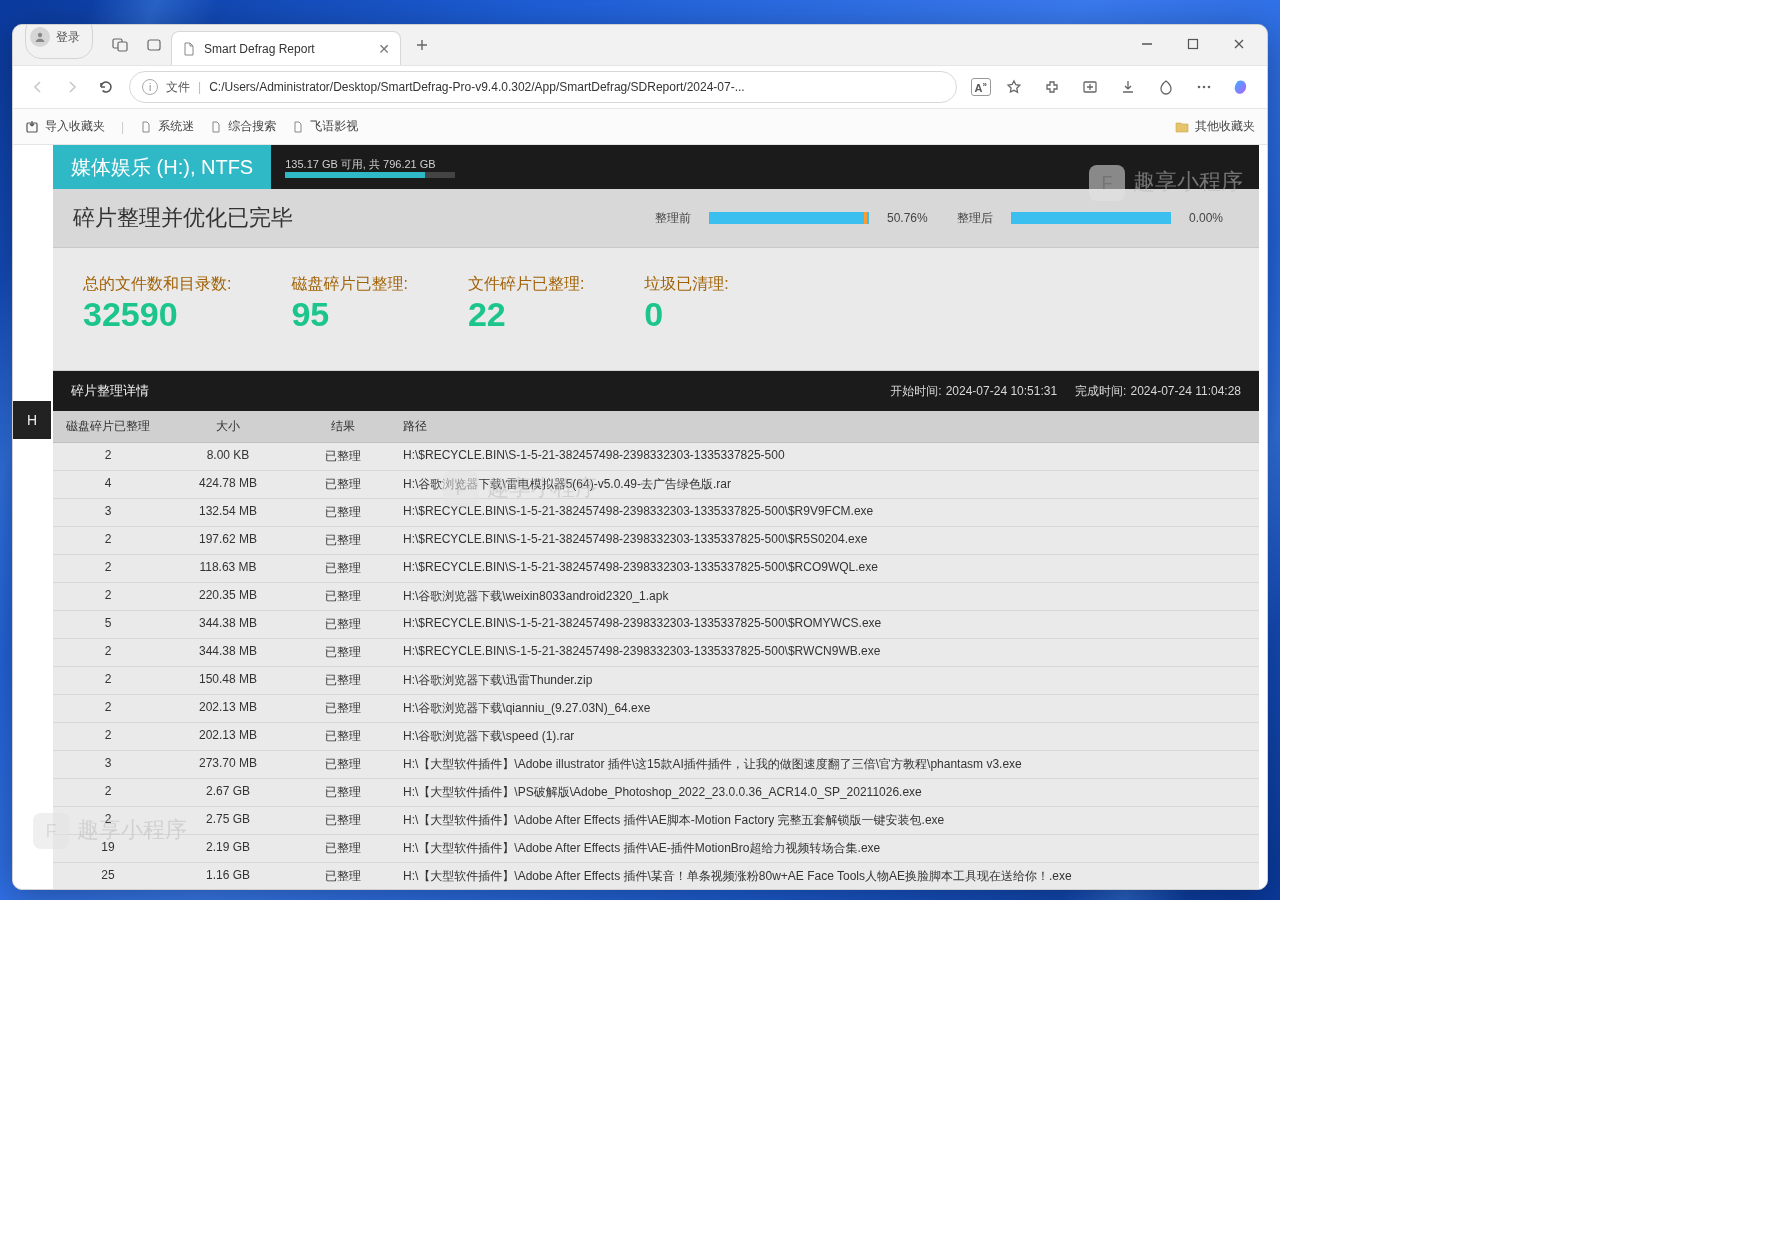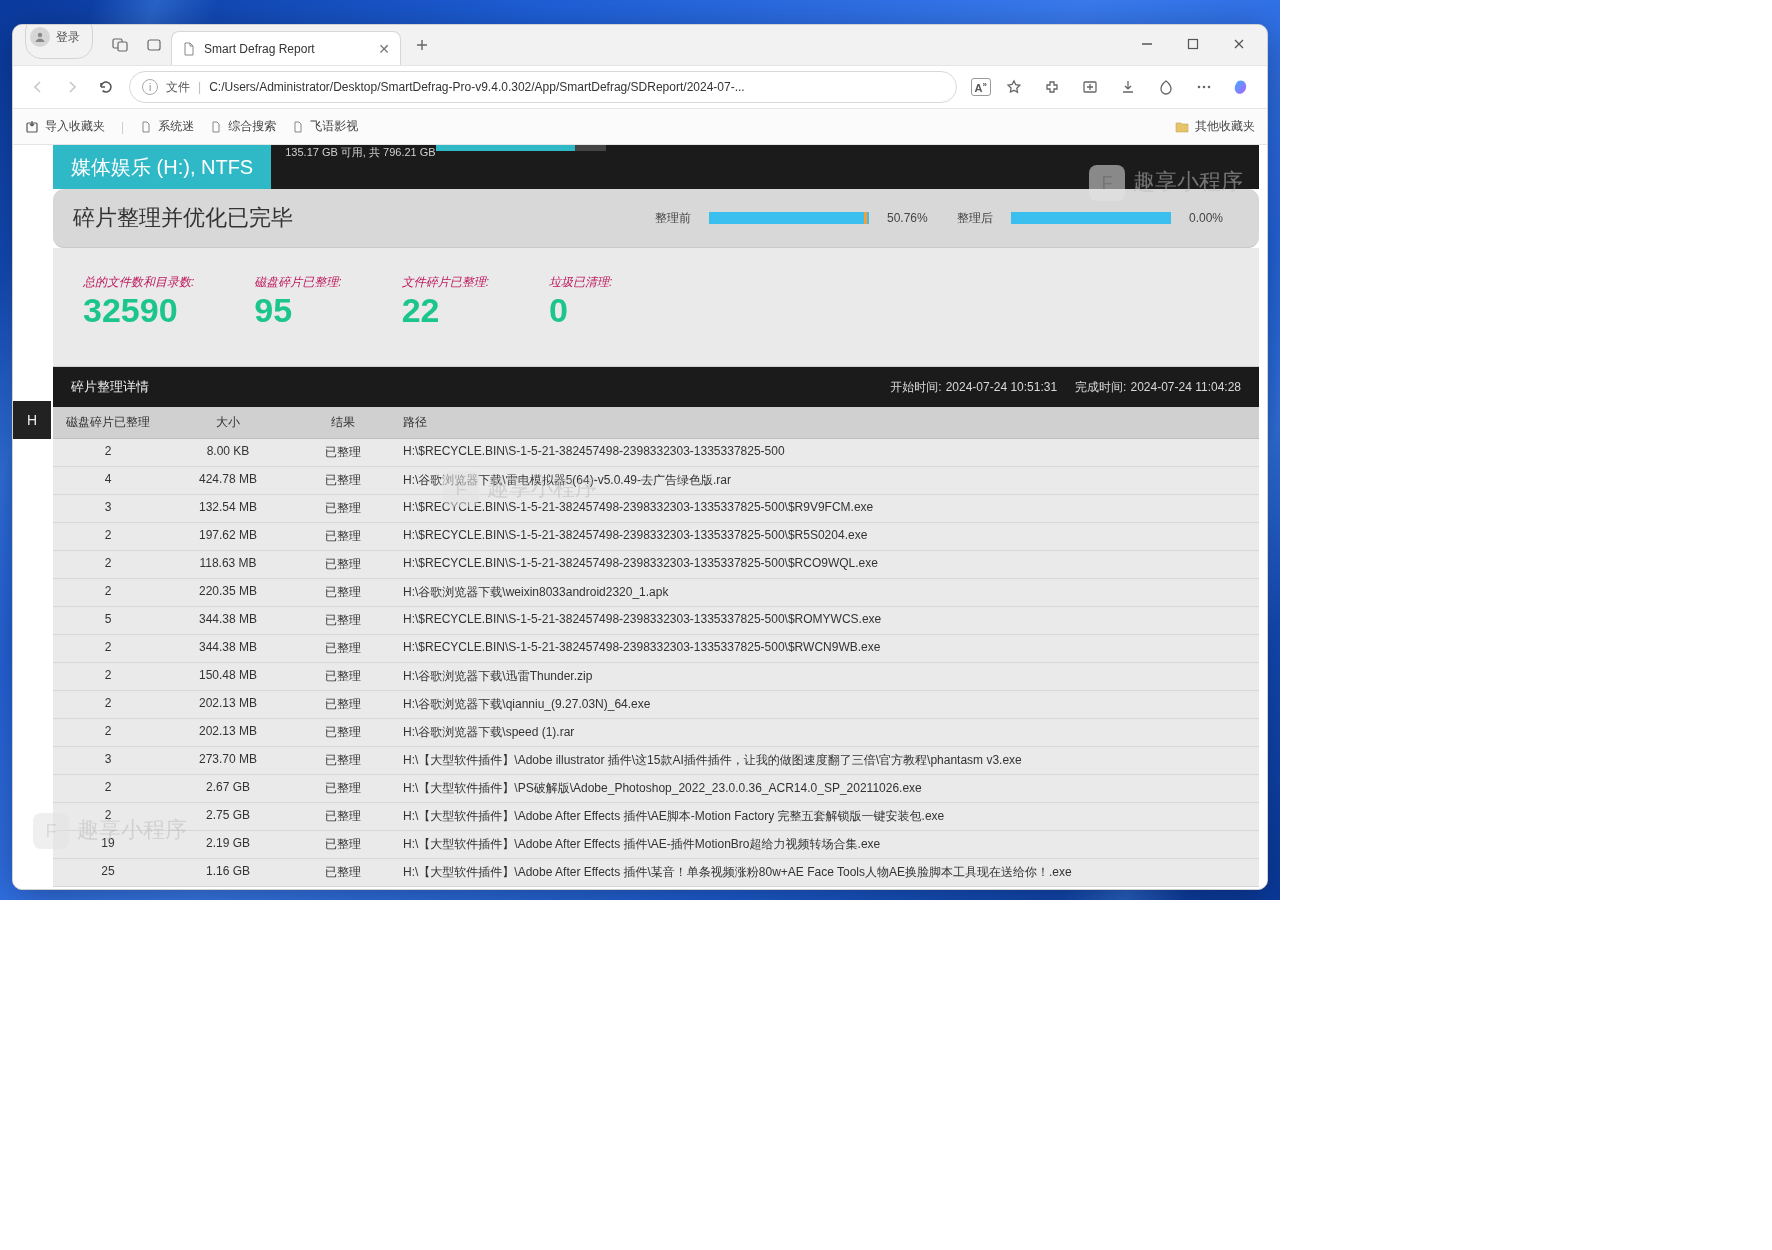--- a/index.html
+++ b/index.html
@@ -61,33 +61,33 @@
 
 .bmbar { height: 36px; border-bottom: 1px solid #e5e5e5; display:flex; align-items:center; padding:0 12px; gap:16px; font-size:12px; background:#fbfbfb; }
 .bm-item { display:flex; align-items:center; gap:6px; color:#444; cursor:pointer; }
 .bm-spacer { flex:1; }
 
 .content { flex:1; overflow:auto; background:#fff; position: relative; }
 .page { padding-right: 8px; }
 
 .drive-header { height: 44px; background:#1b1b1b; display:flex; align-items:stretch; }
 .drive-name { background:#2fb8c5; color:#fff; font-size:20px; font-weight:500; padding:0 18px; display:flex; align-items:center; }
-.drive-usage { color:#cfcfcf; font-size:11px; display:flex; flex-direction:row; justify-content:center; padding:0 14px; }
+.drive-usage { color:#cfcfcf; font-size:11px; display:flex; flex-direction:column; justify-content:center; padding:0 14px; }
 .usage-bar { width:170px; height:6px; background:#444; position:relative; }
 .usage-bar .fill { position:absolute; left:0; top:0; bottom:0; background:#2fb8c5; }
 
-.status-row { background:#d8d8d8; padding:14px 20px; display:flex; align-items:center; gap:20px; border-bottom:1px solid #c8c8c8;border-radius:11px; }
+.status-row { background:#d8d8d8; padding:14px 20px; display:flex; align-items:center; gap:20px; border-bottom:1px solid #c8c8c8; }
 .status-title { font-size:22px; color:#333; flex:0 0 auto; margin-right: auto; }
 .frag-block { display:flex; align-items:center; gap:18px; font-size:12px; color:#444; }
 .frag-bar { width:160px; height:12px; background:#3abfee; position:relative; }
 .frag-bar .mark { position:absolute; right:2px; top:0; bottom:0; width:3px; background:#ff9a2e; }
 .frag-pct { min-width:50px; }
 
 .summary { background:#eaeaea; padding:26px 30px 36px; display:flex; gap:60px; border-bottom:1px solid #d0d0d0; position:relative; }
-.summary .stat .label { font-size:12px; color:#be185d;font-style:italic; }
+.summary .stat .label { font-size:16px; color:#a16207; }
 .summary .stat .num { font-size:34px; font-weight:bold; color:#1bc58b; }
 
 .side-tab { position:absolute; left:0; top:256px; width:38px; height:38px; background:#222; color:#eee; display:flex;align-items:center;justify-content:center; font-size:14px; z-index:3; }
 
 .details-head { height:40px; background:#1b1b1b; color:#eee; display:flex; align-items:center; padding:15px 18px; font-size:13px; }
 .details-head .dh-title { font-weight:500; }
 .details-head .spacer { flex:1; }
 .details-head .ts { font-size:12px; color:#d8d8d8; }
 .details-head .ts .lbl { margin-right:4px; }
 .details-head .ts + .ts { margin-left:18px; }

